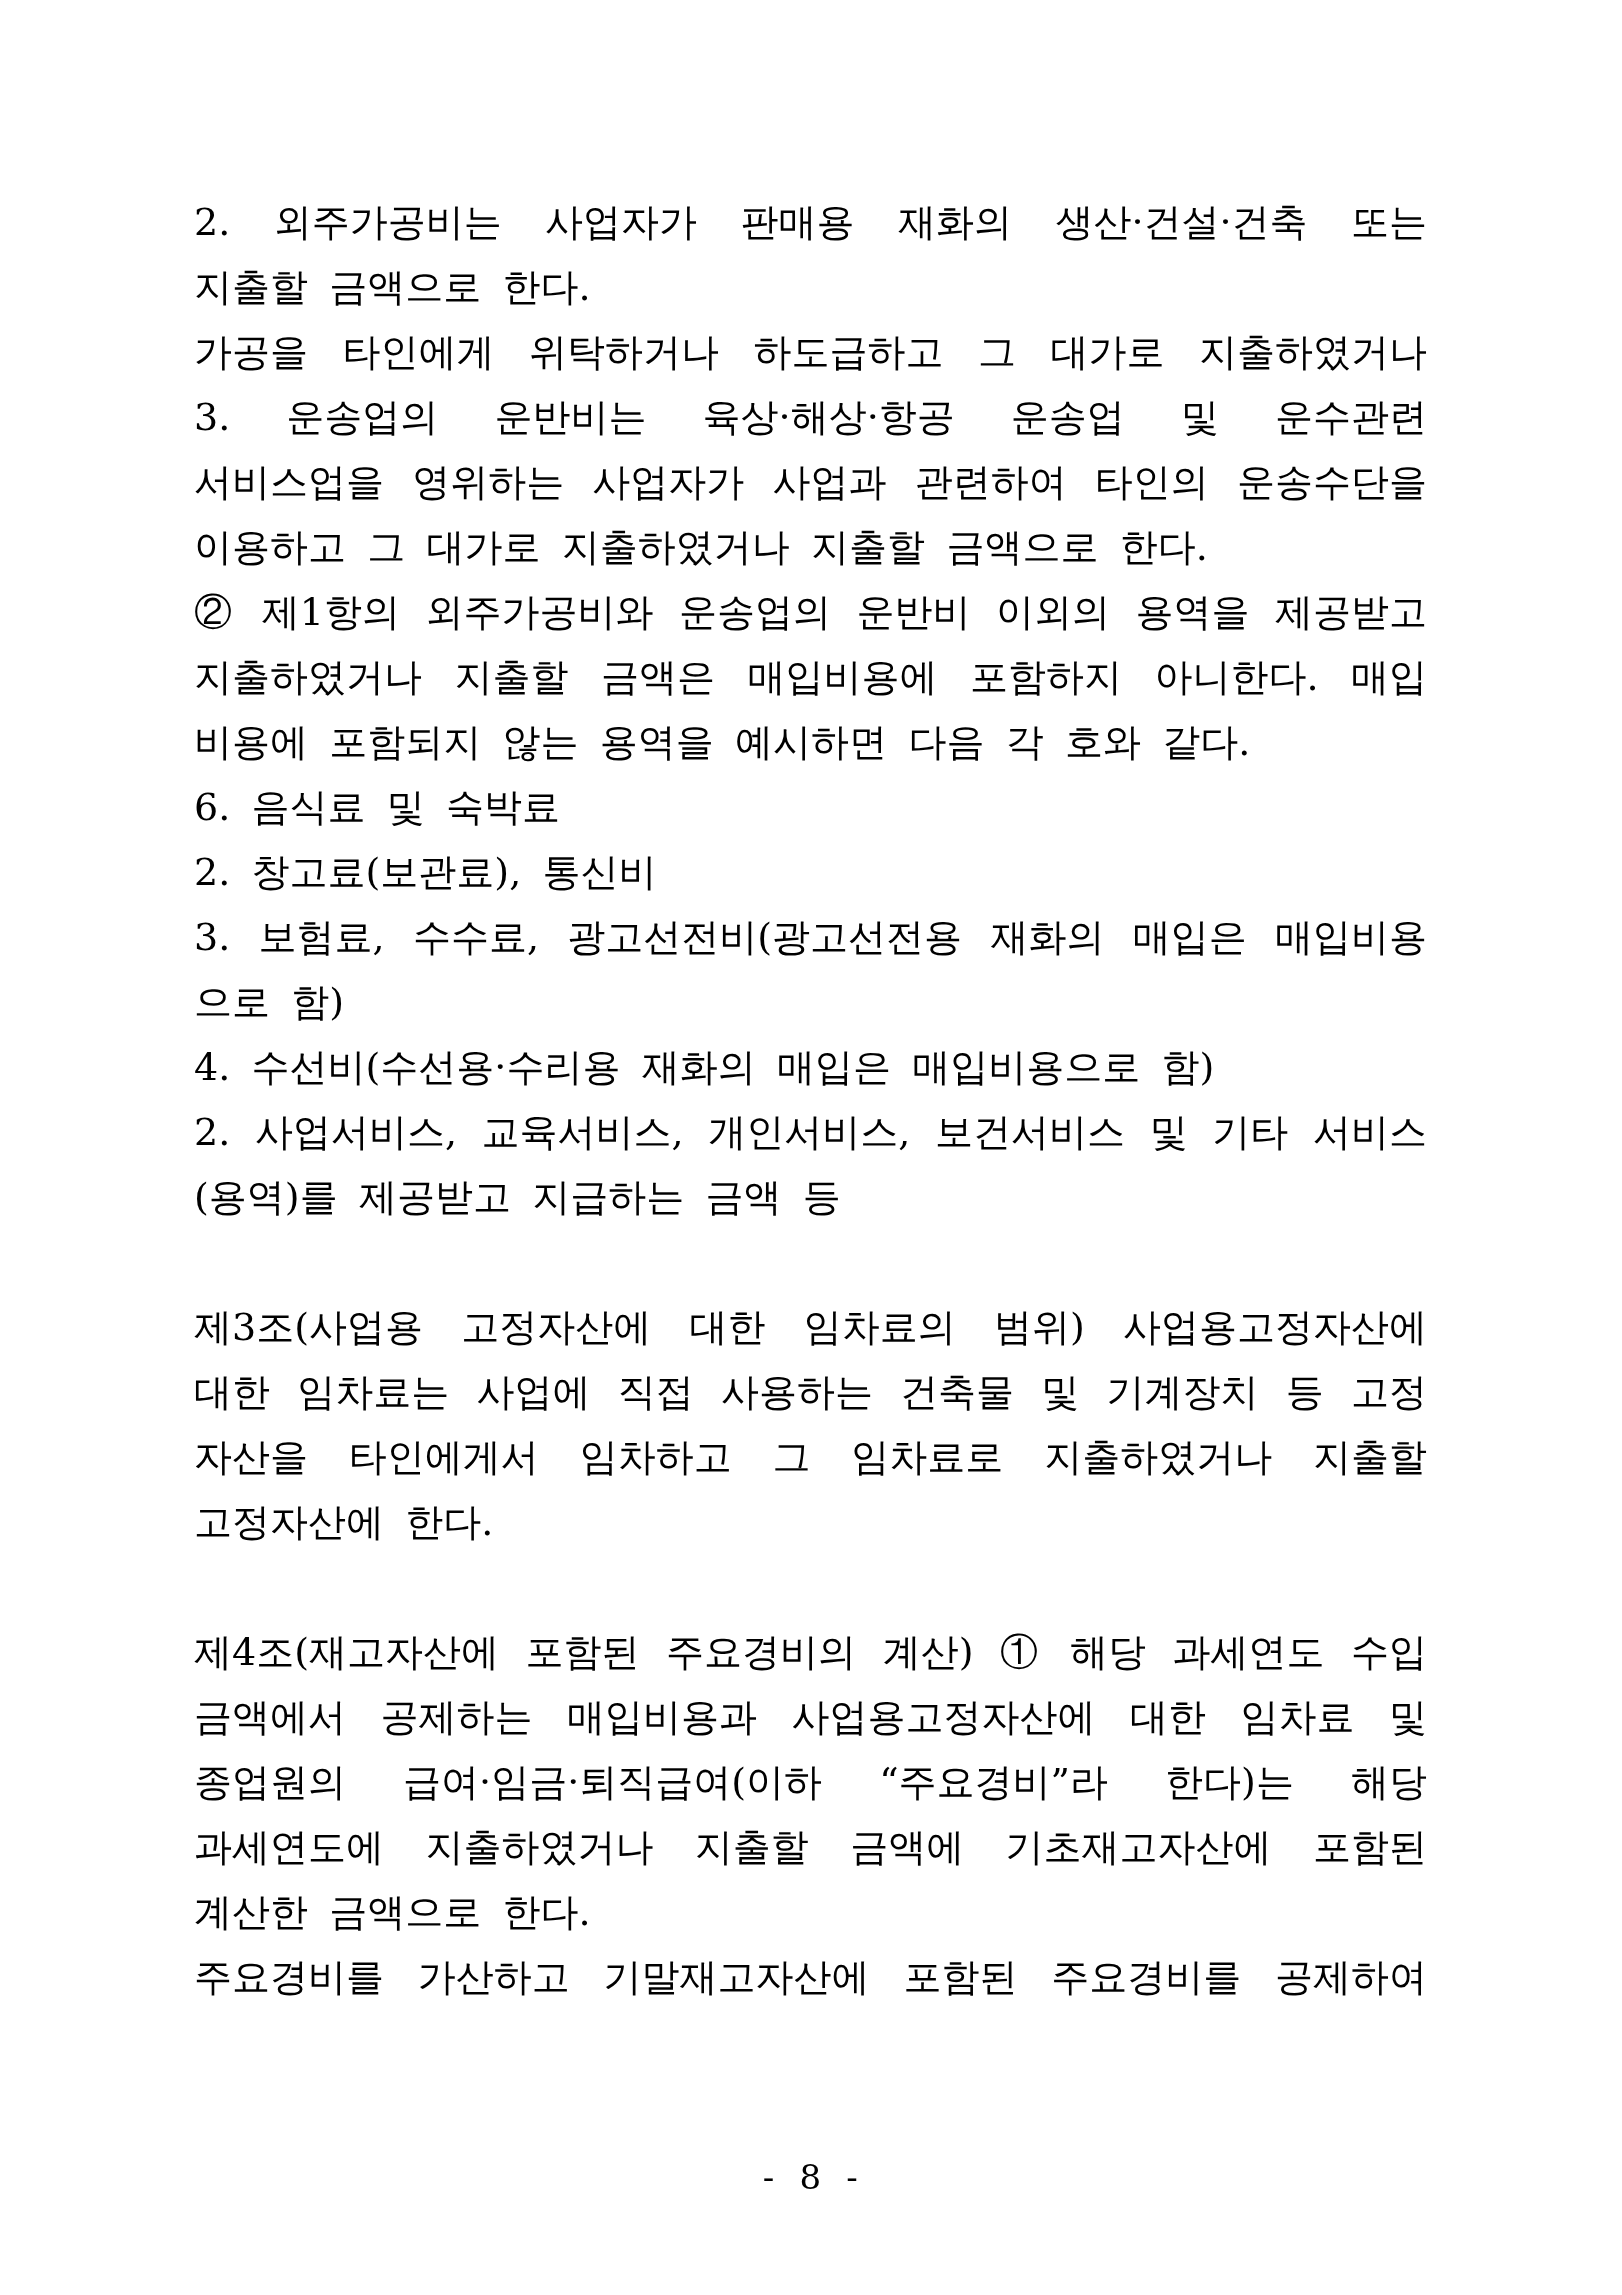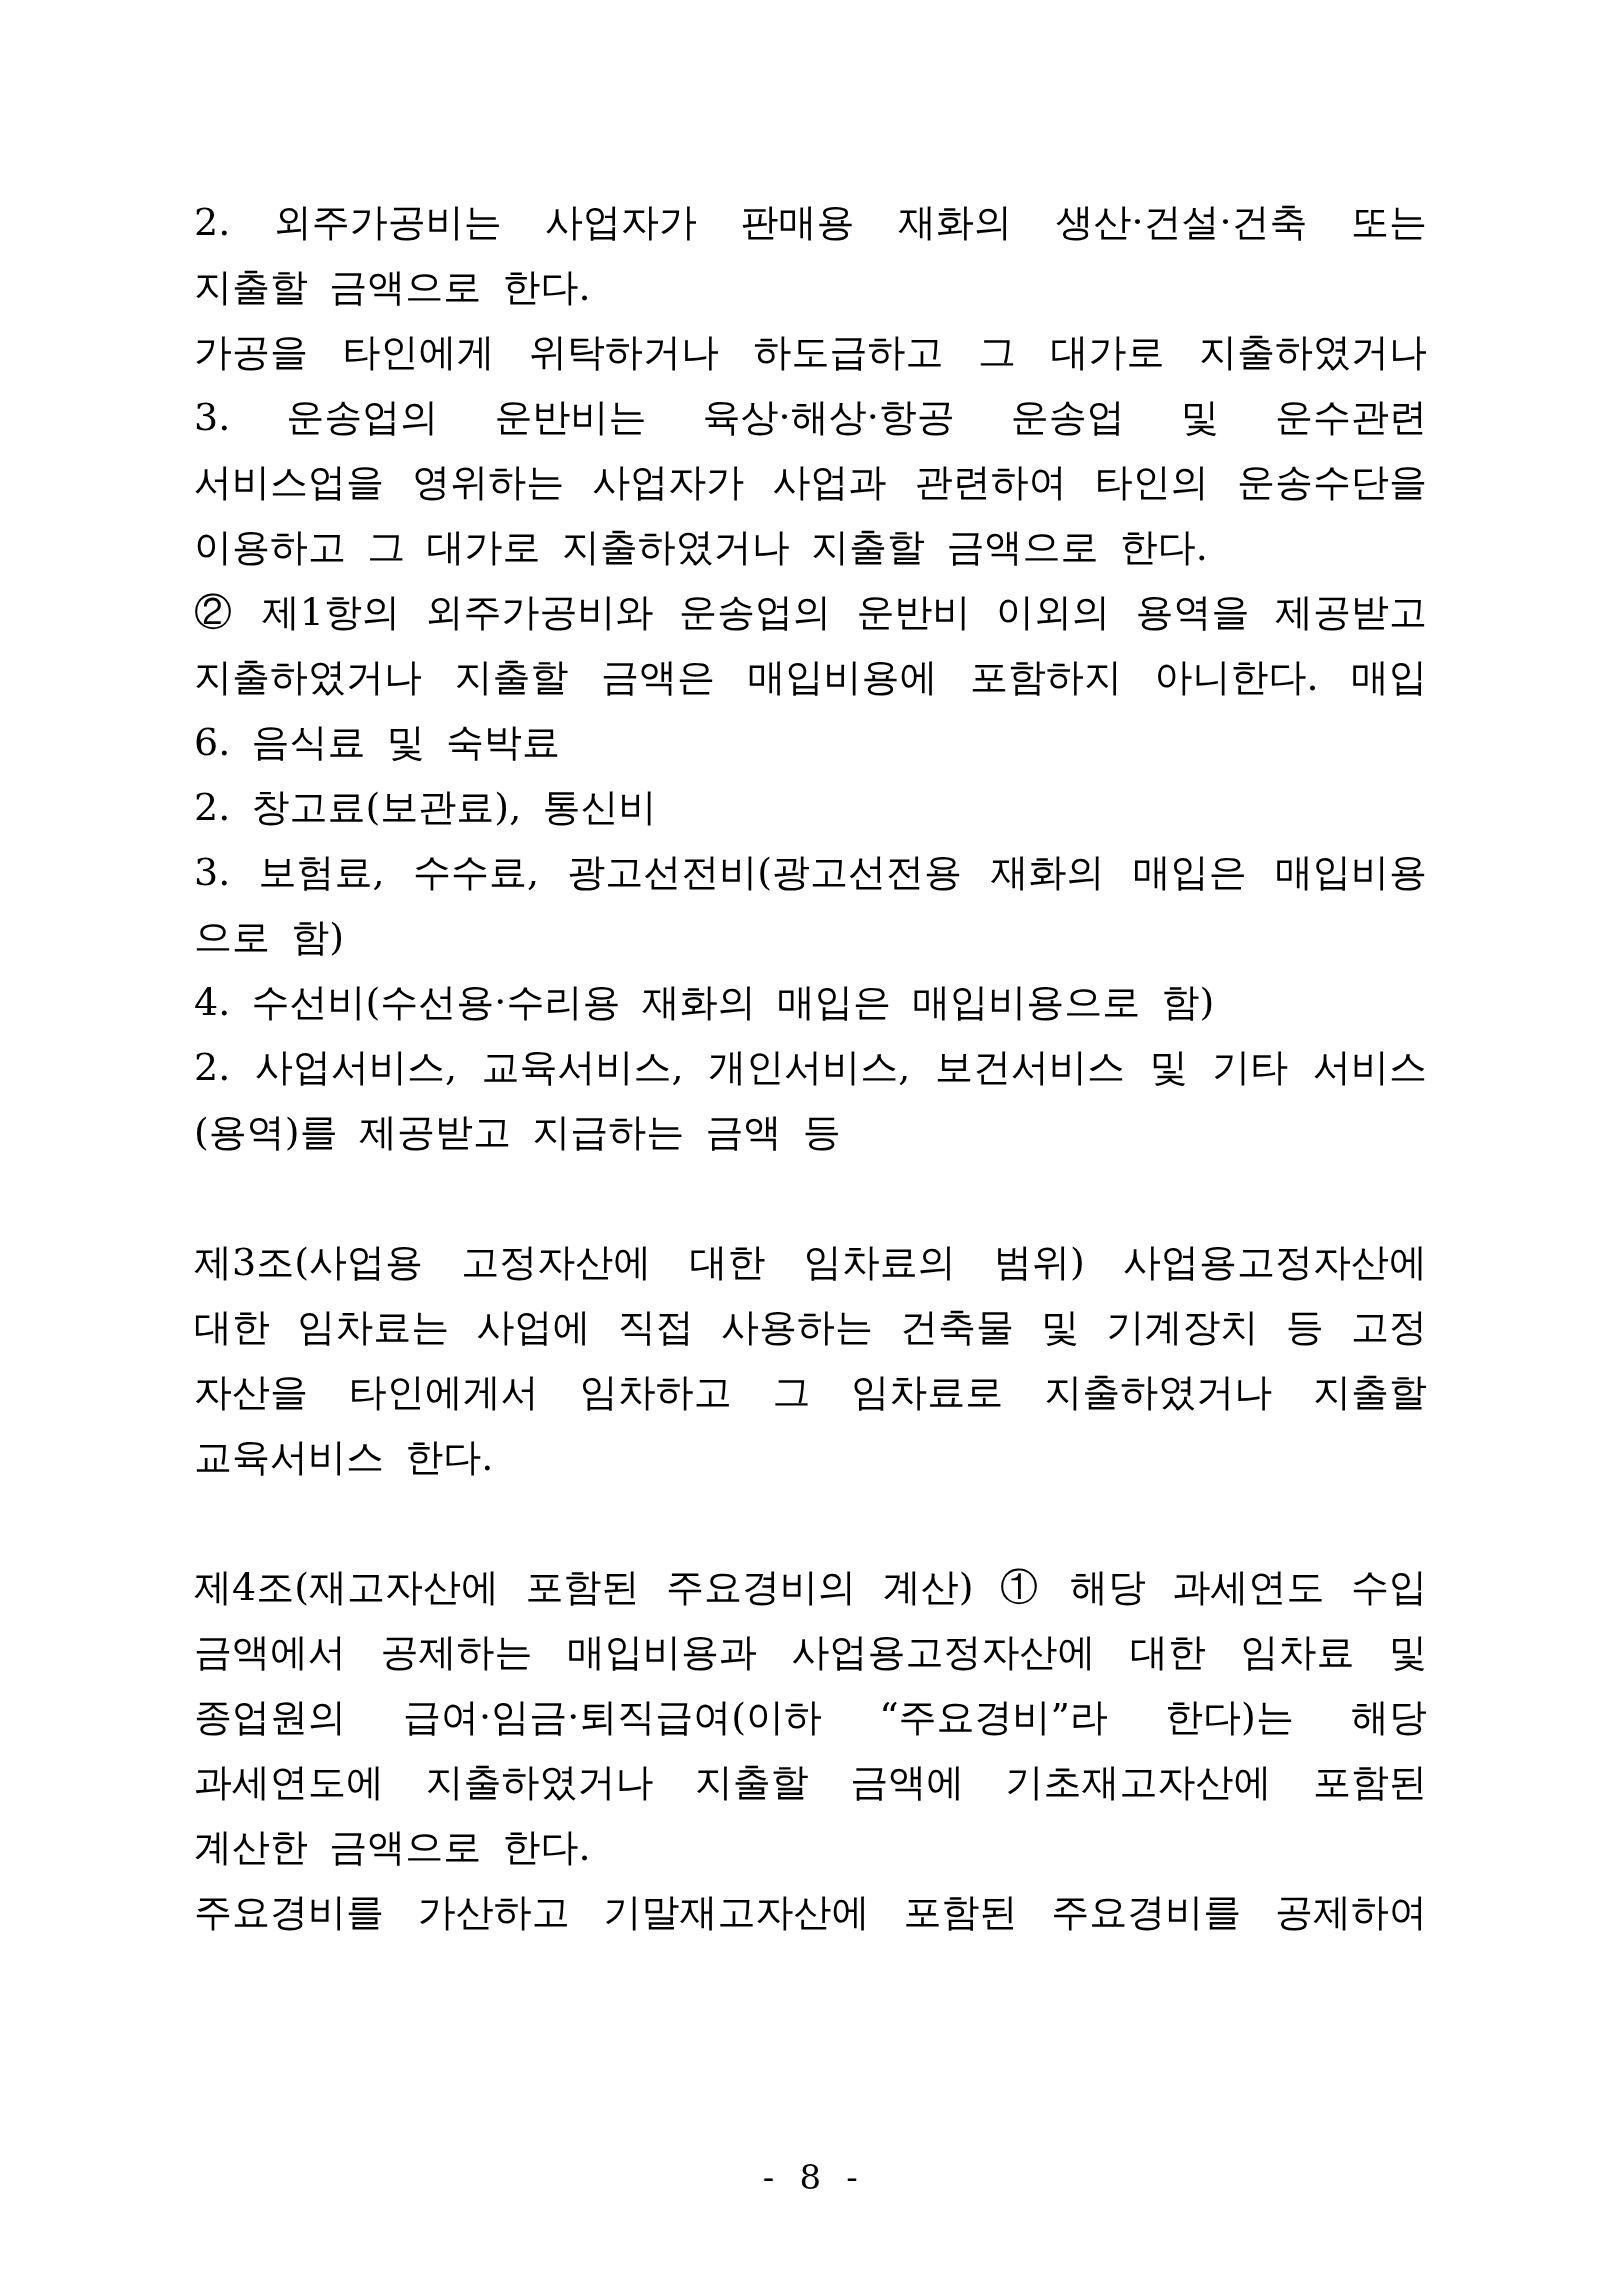--- a/index.html
+++ b/index.html
@@ -58,31 +58,32 @@
 <div class="page">
   <div class="doc">
       <div class="line j">2. 외주가공비는 사업자가 판매용 재화의 생산·건설·건축 또는</div>
       <div class="line">지출할 금액으로 한다.</div>
       <div class="line j">가공을 타인에게 위탁하거나 하도급하고 그 대가로 지출하였거나</div>
       <div class="line j">3. 운송업의 운반비는 육상·해상·항공 운송업 및 운수관련</div>
       <div class="line j">서비스업을 영위하는 사업자가 사업과 관련하여 타인의 운송수단을</div>
       <div class="line">이용하고 그 대가로 지출하였거나 지출할 금액으로 한다.</div>
       <div class="line j">② 제1항의 외주가공비와 운송업의 운반비 이외의 용역을 제공받고</div>
       <div class="line j">지출하였거나 지출할 금액은 매입비용에 포함하지 아니한다. 매입</div>
+      <div class="line">비용에 포함되지 않는 용역을 예시하면 다음 각 호와 같다.</div>
       <div class="line">6. 음식료 및 숙박료</div>
       <div class="line">2. 창고료(보관료), 통신비</div>
       <div class="line j">3. 보험료, 수수료, 광고선전비(광고선전용 재화의 매입은 매입비용</div>
       <div class="line">으로 함)</div>
       <div class="line">4. 수선비(수선용·수리용 재화의 매입은 매입비용으로 함)</div>
       <div class="line j">2. 사업서비스, 교육서비스, 개인서비스, 보건서비스 및 기타 서비스</div>
       <div class="line">(용역)를 제공받고 지급하는 금액 등</div>
       <div class="line j gap">제3조(사업용 고정자산에 대한 임차료의 범위) 사업용고정자산에</div>
       <div class="line j">대한 임차료는 사업에 직접 사용하는 건축물 및 기계장치 등 고정</div>
       <div class="line j">자산을 타인에게서 임차하고 그 임차료로 지출하였거나 지출할</div>
-      <div class="line">교육서비스 한다.</div>
+      <div class="line">고정자산에 한다.</div>
       <div class="line j gap">제4조(재고자산에 포함된 주요경비의 계산) ① 해당 과세연도 수입</div>
       <div class="line j">금액에서 공제하는 매입비용과 사업용고정자산에 대한 임차료 및</div>
       <div class="line j">종업원의 급여·임금·퇴직급여(이하 “주요경비”라 한다)는 해당</div>
       <div class="line j">과세연도에 지출하였거나 지출할 금액에 기초재고자산에 포함된</div>
       <div class="line">계산한 금액으로 한다.</div>
       <div class="line j">주요경비를 가산하고 기말재고자산에 포함된 주요경비를 공제하여</div>
     </div>
 
   <div class="footer">- 8 -</div>
 </div>

